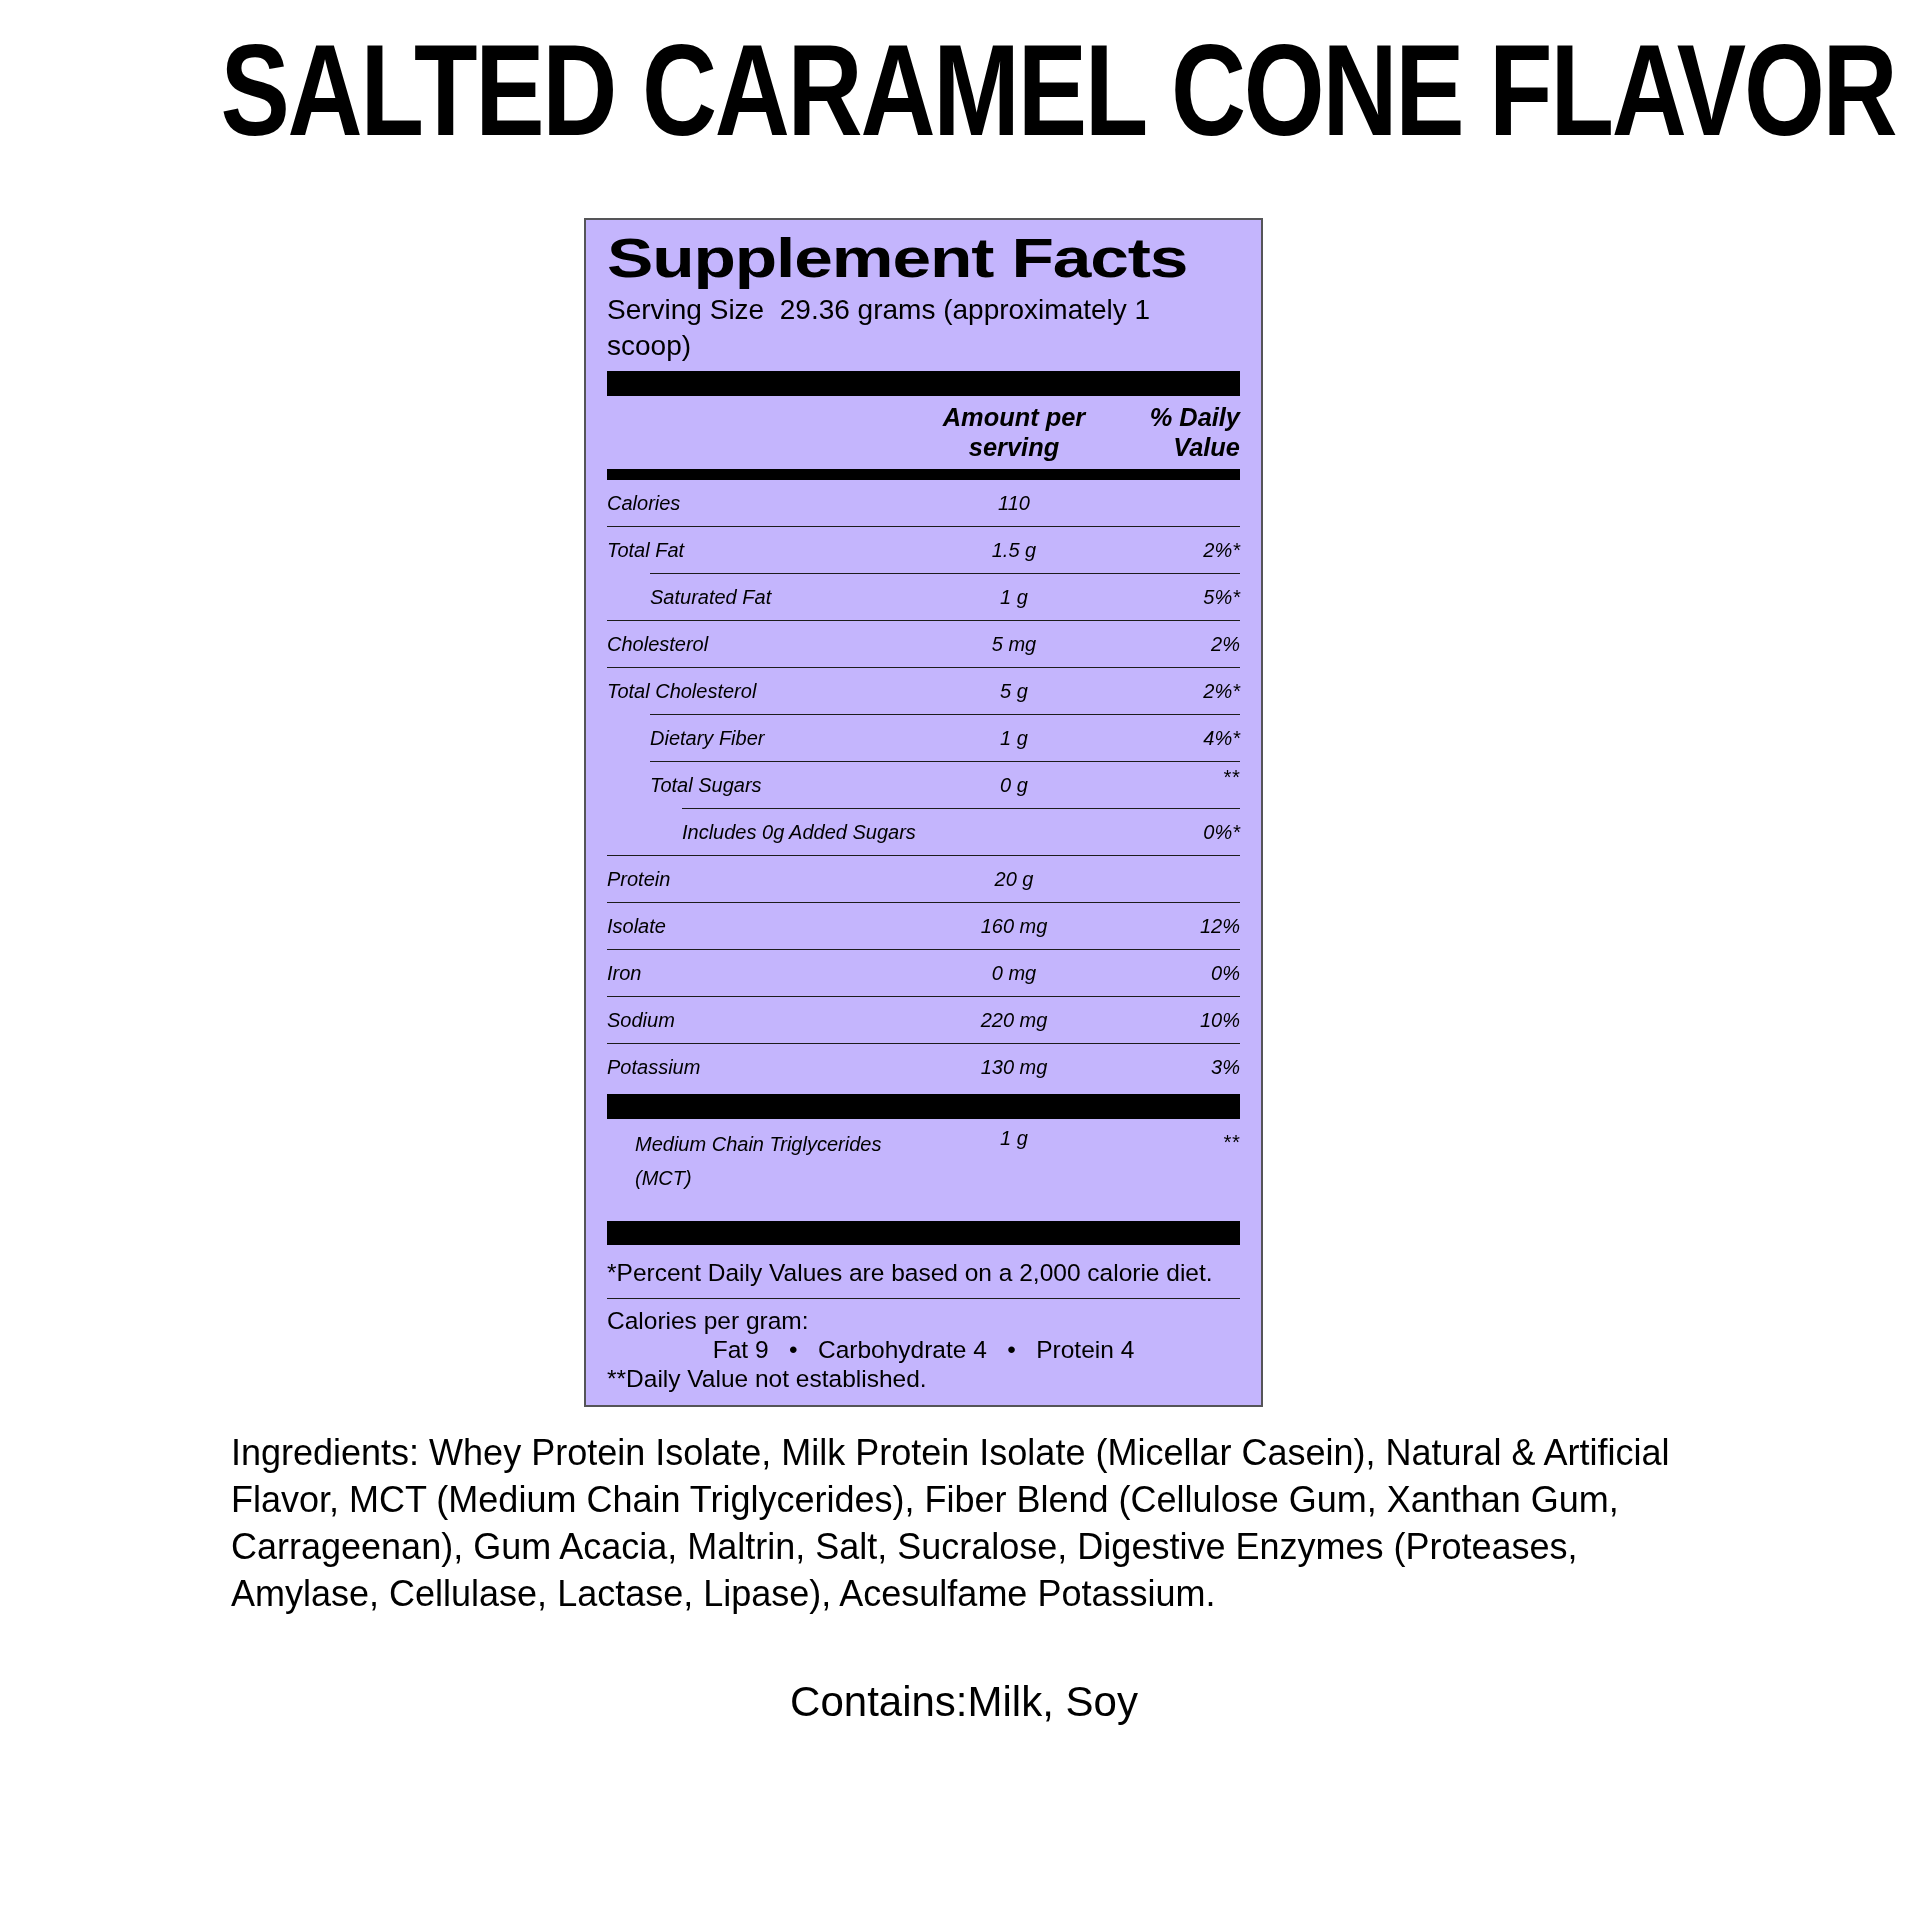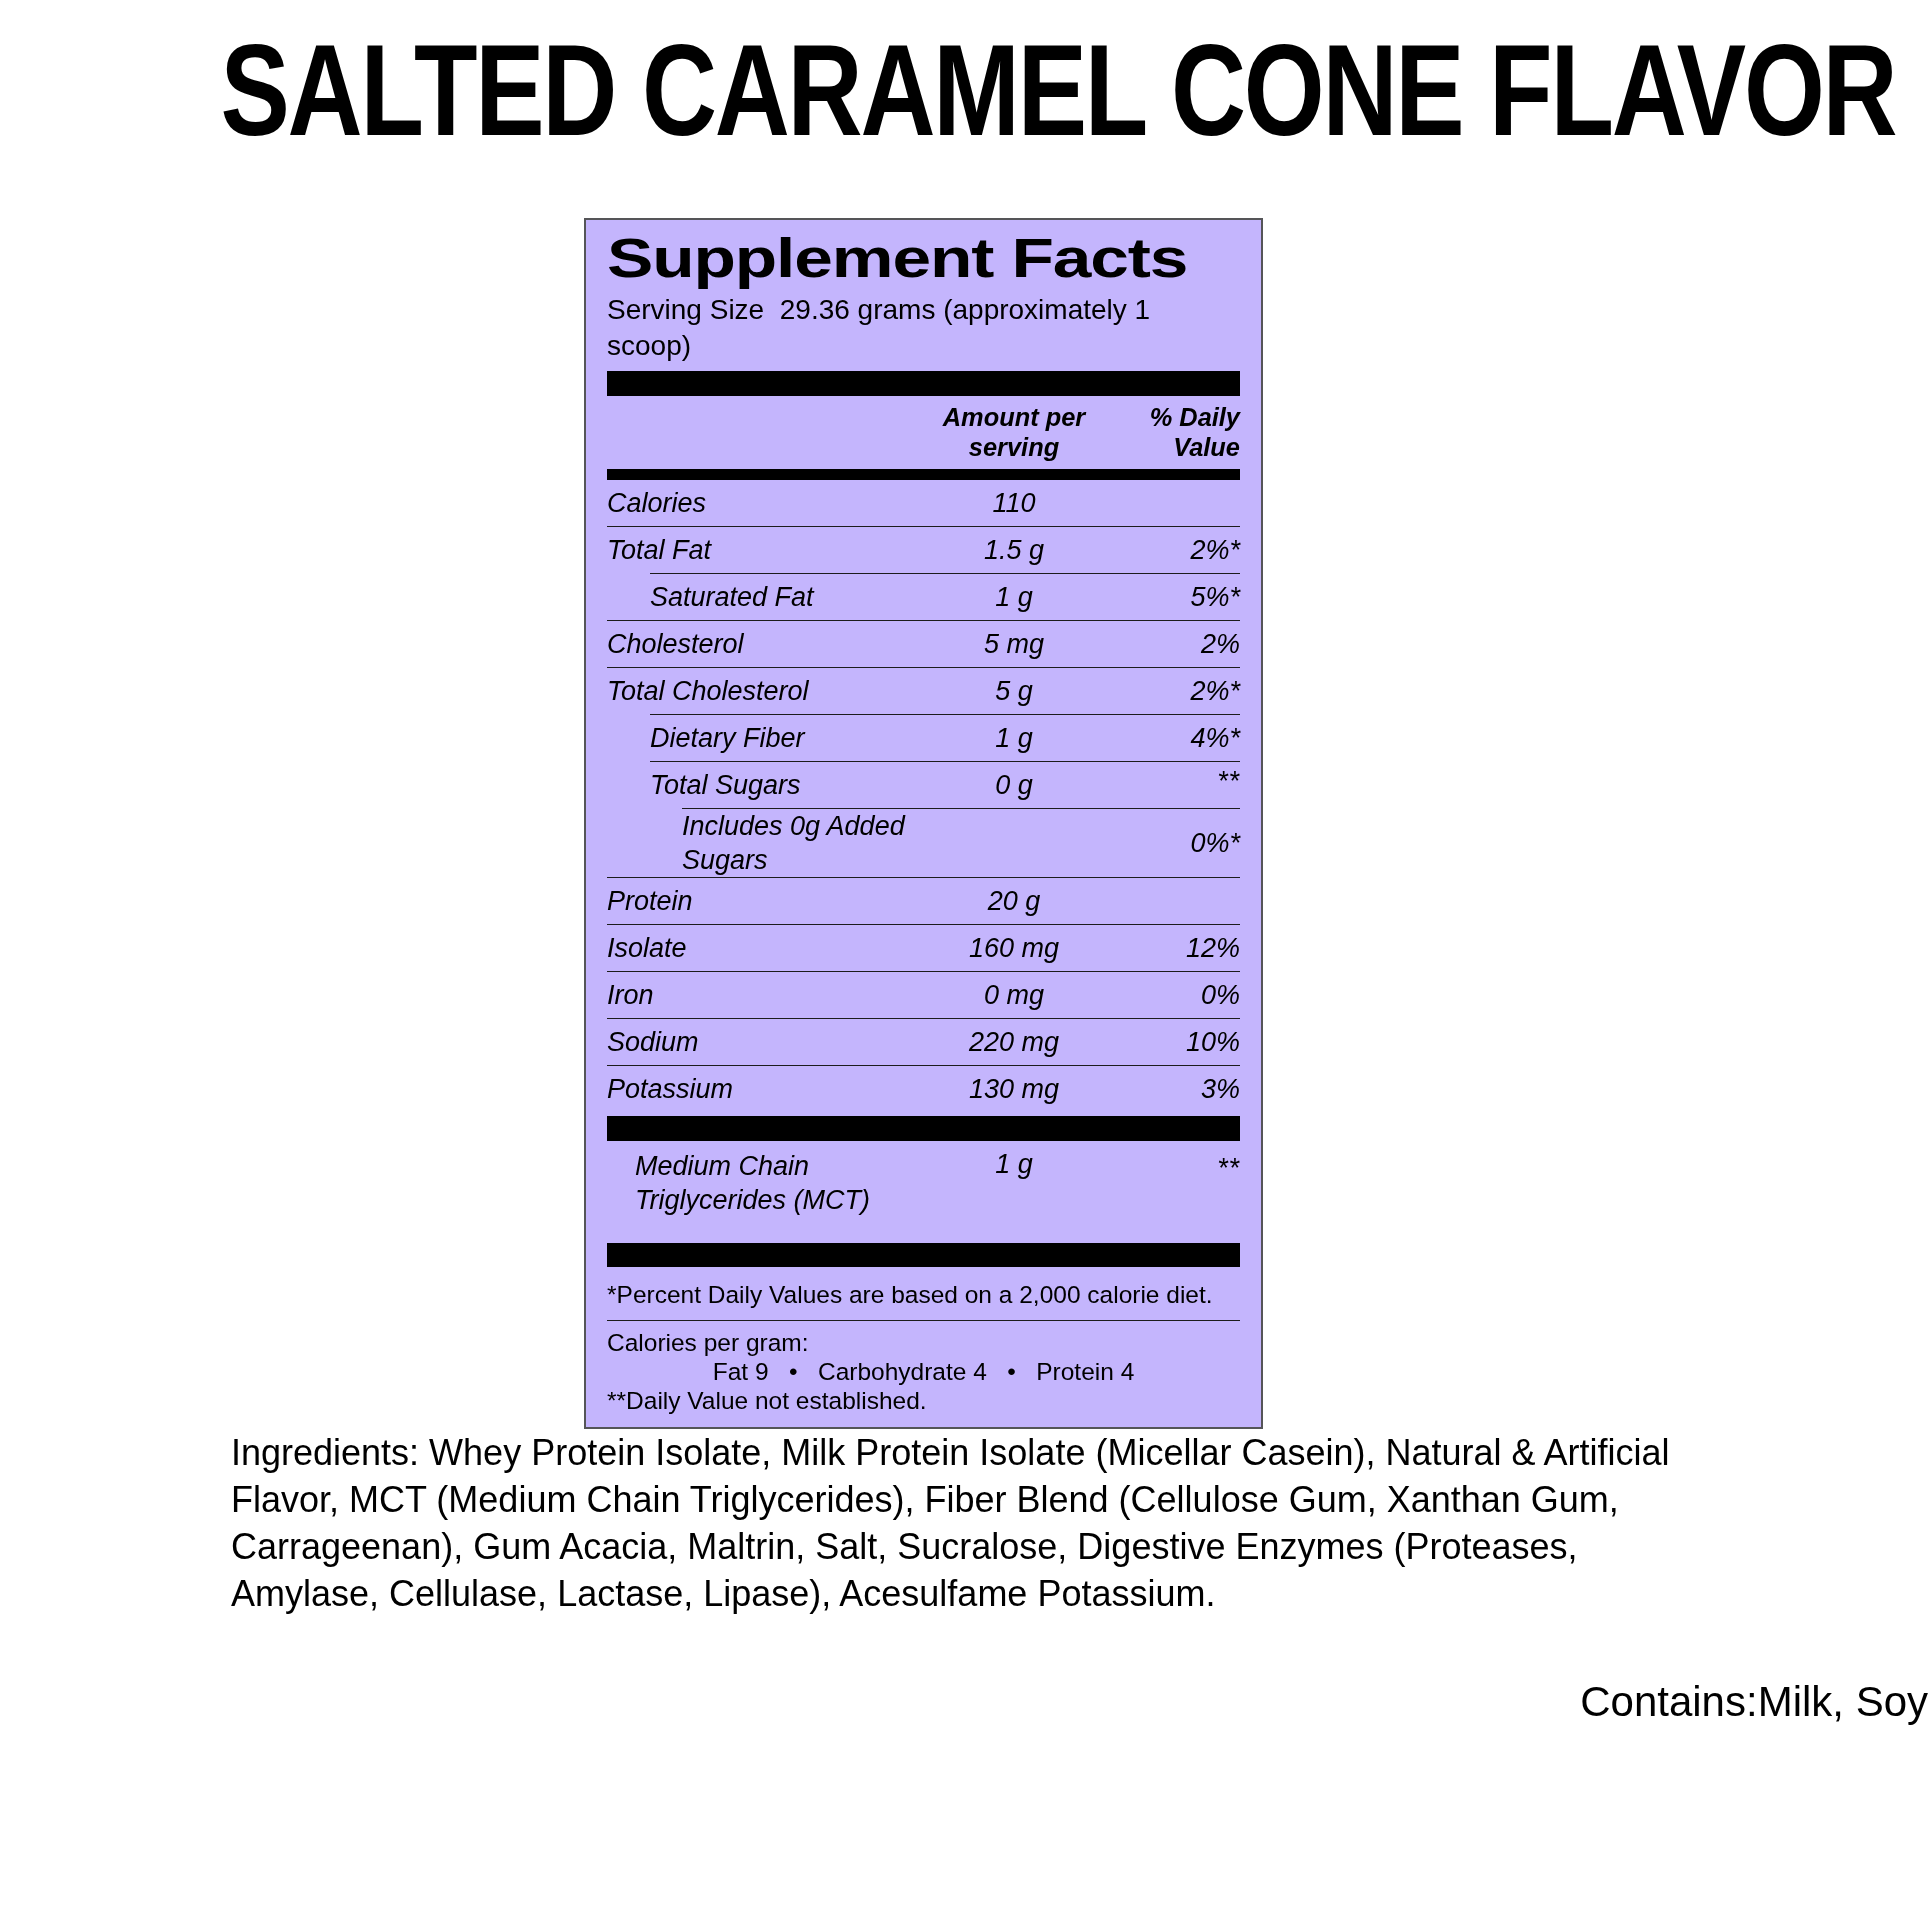--- a/index.html
+++ b/index.html
@@ -34,21 +34,21 @@
   .bar { height: 24.5px; background: #000; margin: 7.5px 0 0 0; }
   .bar.mid { height: 11.3px; margin: 0; }
   .bar.sep { margin: 3.8px 0; }
 
   .grid-row { display: grid; grid-template-columns: 1fr 188px 132px; font-style: italic; }
 
   .head-row { padding: 5.6px 0 7.5px 0; font-size: 25.4px; font-weight: bold; line-height: 30px; }
   .head-amt { text-align: center; white-space: pre-line; }
   .head-dv  { text-align: right;  white-space: pre-line; }
 
-  .row { font-size: 27px; min-height: 46px; align-items: center; }
+  .row { font-size: 20px; min-height: 46px; align-items: center; }
   .row.tall { align-items: start; min-height: 90px; padding-top: 4.7px; margin-left: 28px; }
   .lbl { line-height: 34px; }
   .lbl.i1 { padding-left: 43px; }
   .lbl.i2 { padding-left: 75px; }
   .amt { text-align: center; }
   .dv  { text-align: right; }
   .dv.raised { align-self: start; padding-top: 3.8px; letter-spacing: 0.9px; }
 
   .hr { border-top: 1.9px solid #1c1c1c; height: 0; }
   .hr.i1 { margin-left: 43px; }
@@ -56,21 +56,21 @@
 
   .footnote { font-size: 24.5px; line-height: 28px; padding: 9.4px 0 11.3px 0; }
   .cpg { font-size: 24.5px; line-height: 29px; padding-top: 7.5px; }
   .cpg-values { text-align: center; white-space: pre-wrap; }
 
   
   .ingredients {
     position: absolute; left: 231px; top: 1429px; width: 1478px;
     font-size: 36px; line-height: 47px;
   }
-  .contains-wrap { position: absolute; top: 1678px; left: 0; width: 1928px; text-align: right; }
+  .contains-wrap { position: absolute; top: 1678px; left: 0; width: 1928px; text-align: center; }
   .contains { font-size: 42px; line-height: 47px; }
 </style>
 </head>
 <body>
 
 <div class="title-wrap">
   <div class="page-title">SALTED CARAMEL CONE FLAVOR</div>
 </div>
 
 <div class="panel">

